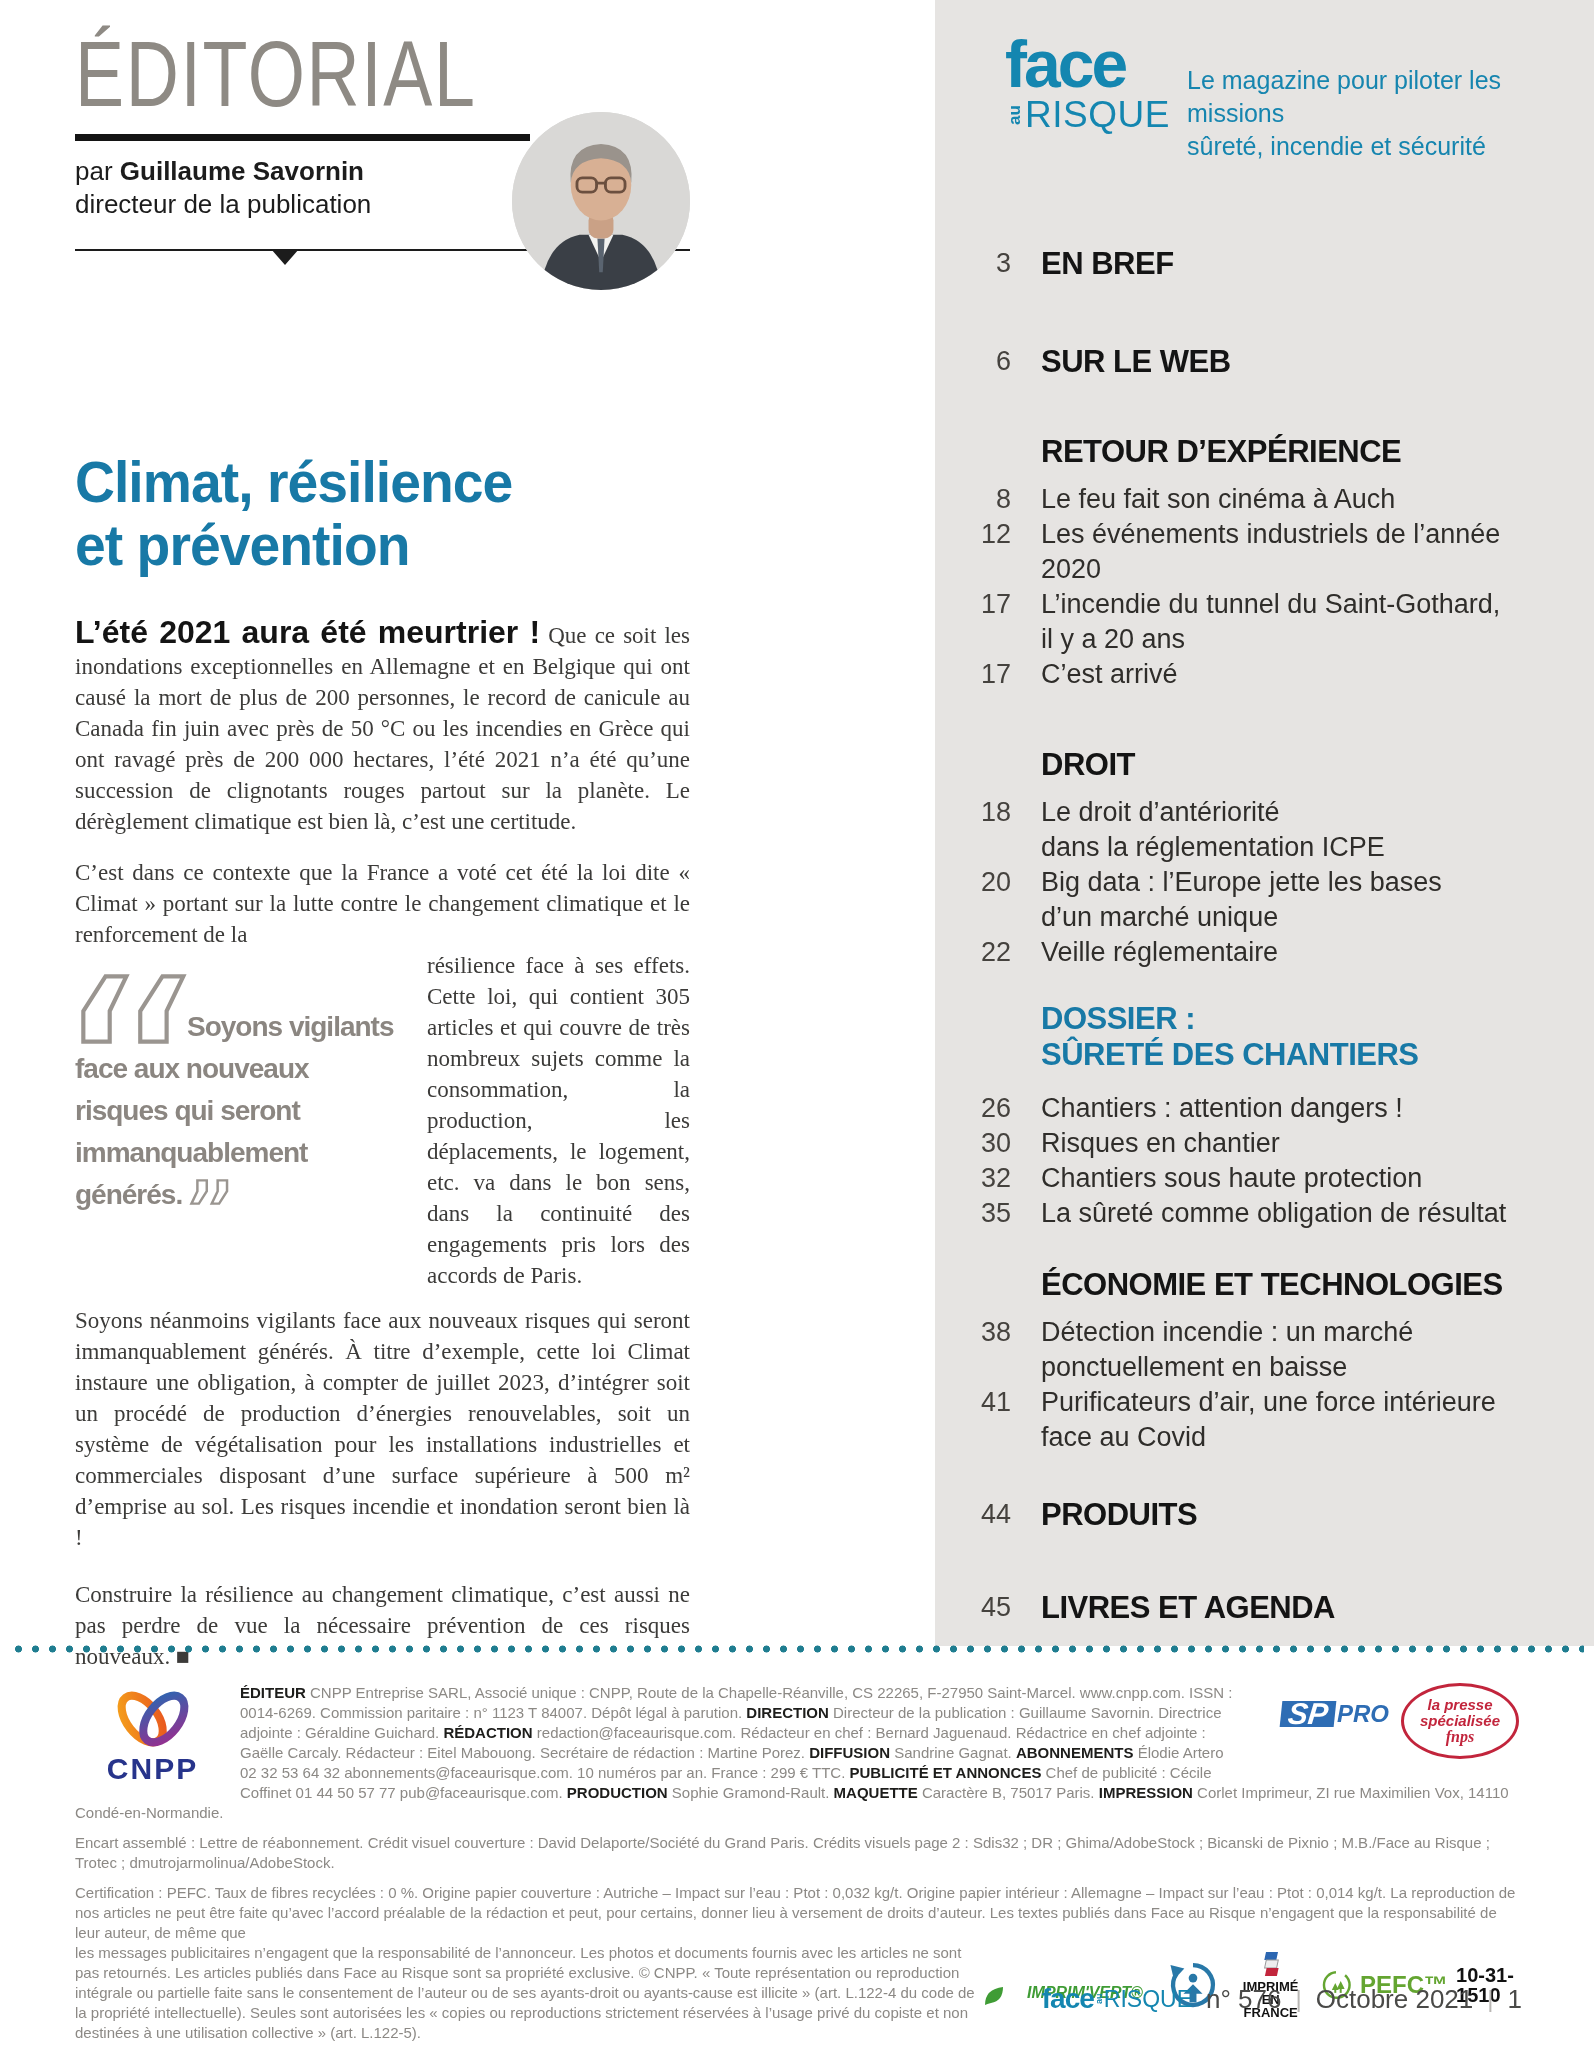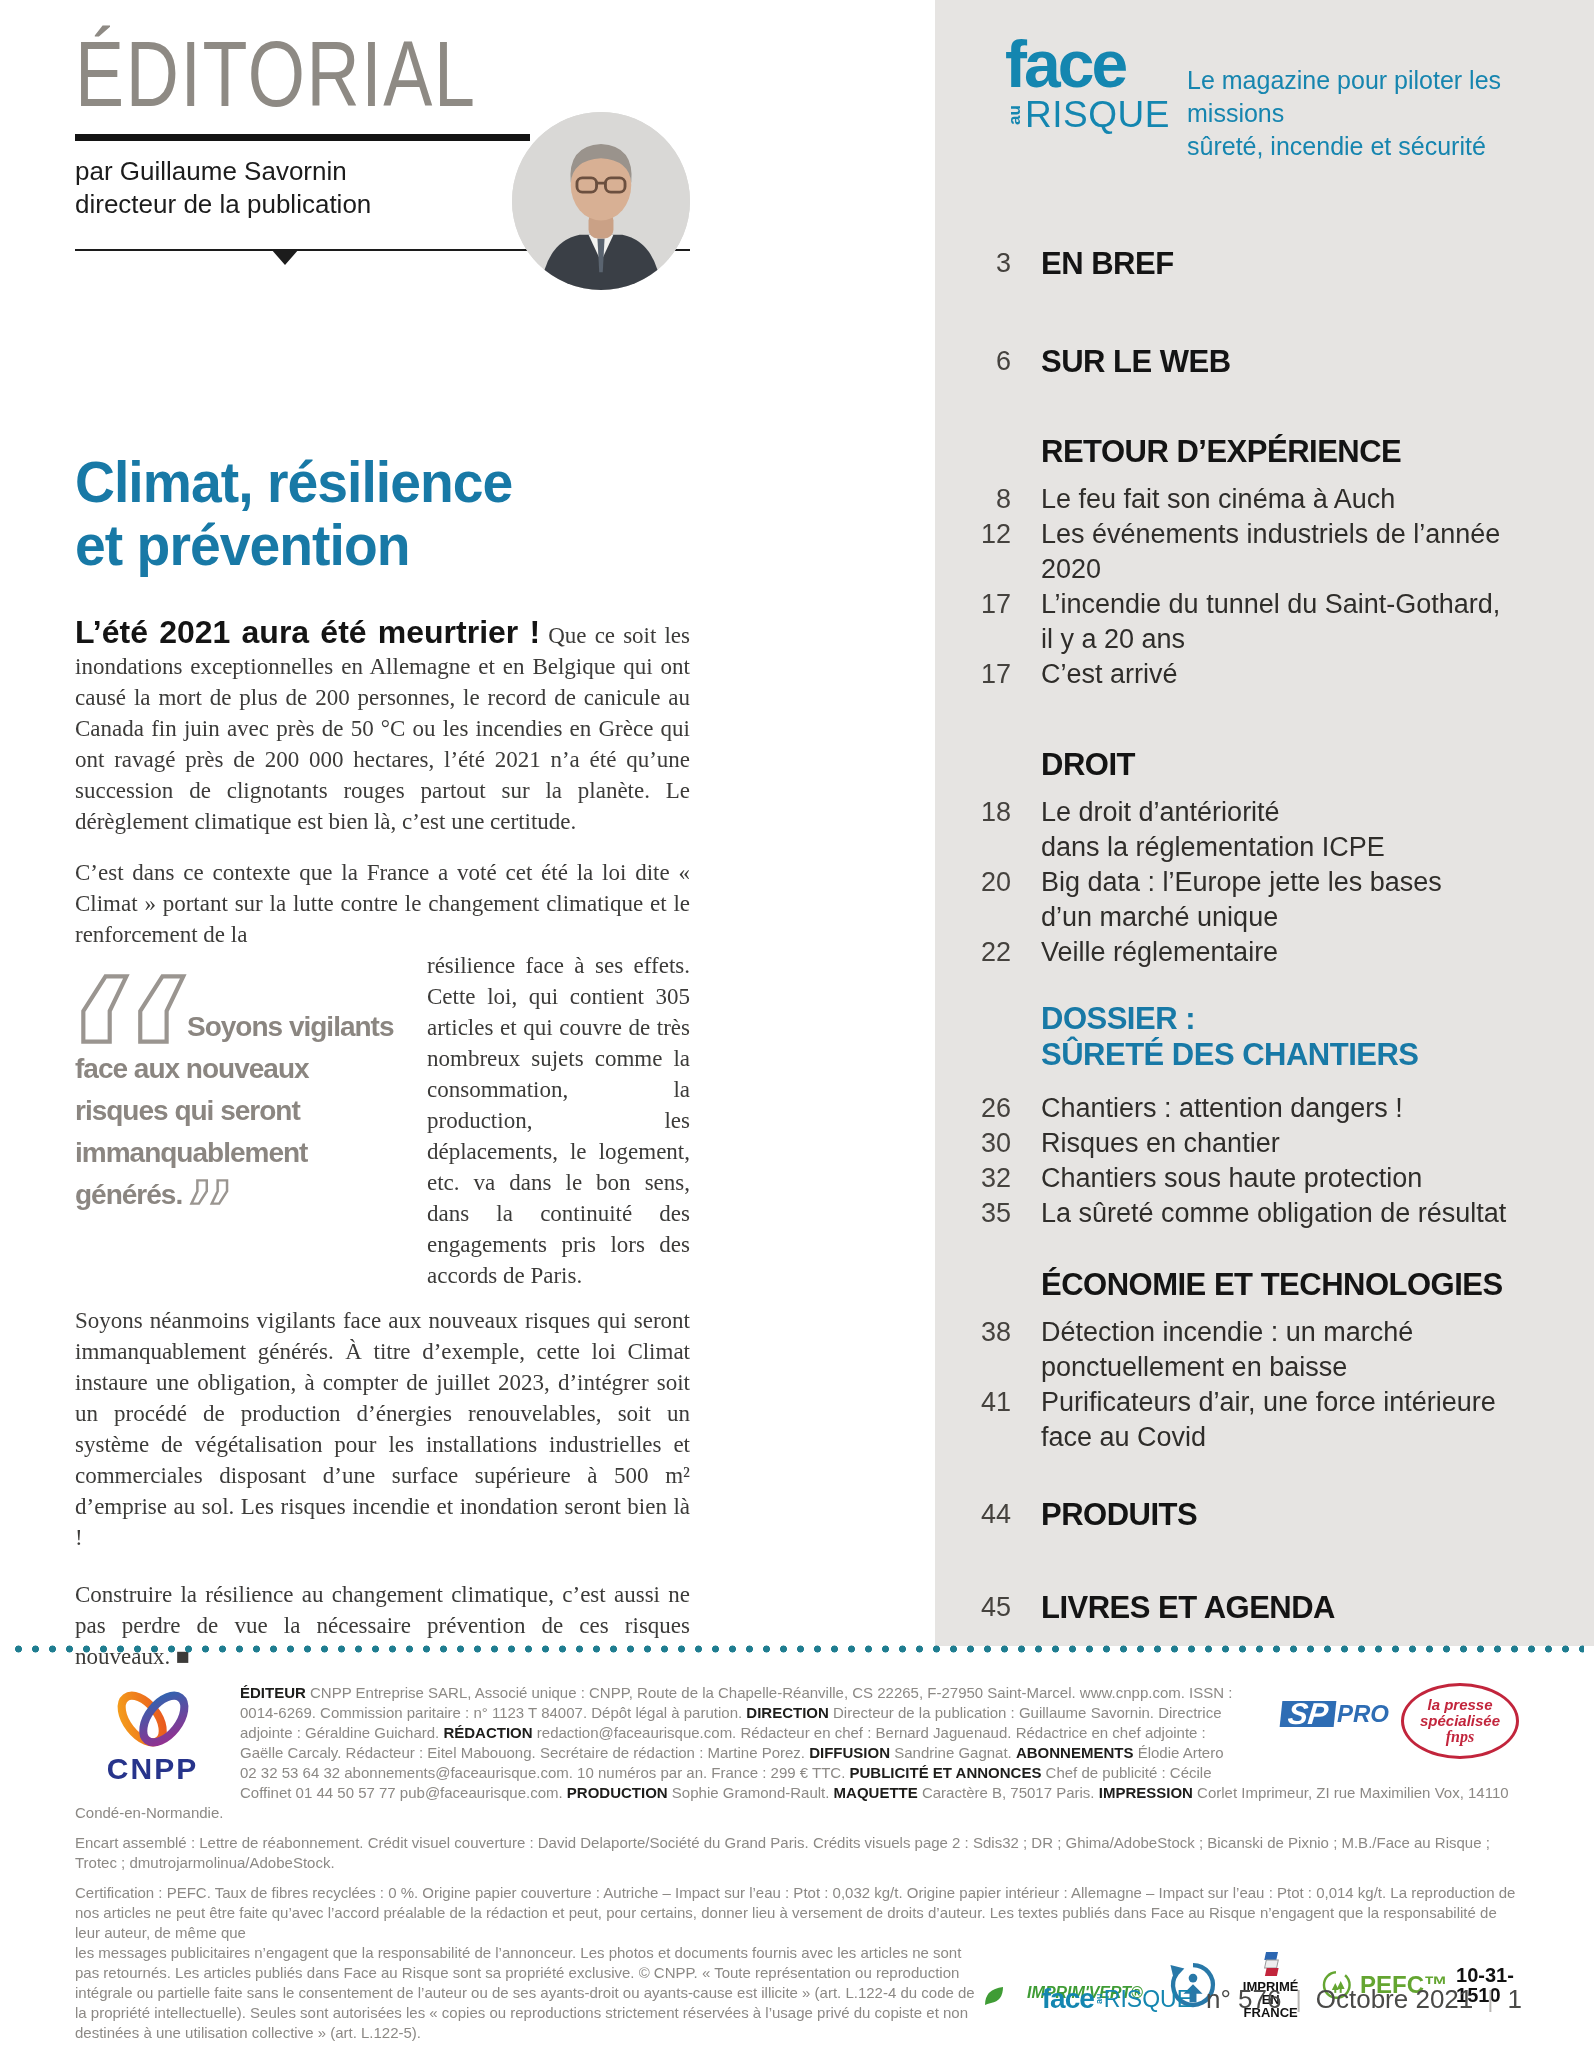--- a/index.html
+++ b/index.html
@@ -6,21 +6,21 @@
   html,body { background:#fff; }
   body { width:1594px; height:2048px; position:relative; overflow:hidden;
          font-family:"Liberation Sans", sans-serif; }
 
   
   .main { position:absolute; left:75px; top:0; width:615px; }
   .kicker { margin-top:28px; font-size:92px; line-height:1; color:#8E8A84;
             letter-spacing:2px; transform:scaleX(0.8); transform-origin:left; white-space:nowrap; }
   .rule-thick { margin-top:14px; width:455px; height:7px; background:#141414; }
   .byline { margin-top:14px; font-size:26px; line-height:33px; color:#1c1c1c; }
-  .byline .bold { font-weight:normal; }
+  .byline .bold { font-weight:bold; }
   .byline-role { font-size:26px; line-height:33px; color:#1c1c1c; }
   .rule-thin { position:relative; margin-top:28px; width:615px; height:2px; background:#1c1c1c; }
   .tri { position:absolute; left:196px; top:0; width:0; height:0;
          border-left:14px solid transparent; border-right:14px solid transparent;
          border-top:16px solid #1c1c1c; }
   .portrait { position:absolute; left:437px; top:112px; width:178px; height:178px;
               border-radius:50%; overflow:hidden; background:#d9d8d6; }
   .portrait svg { display:block; width:100%; height:100%; }
 
   .title { margin-top:200px; font-size:57px; line-height:63px; font-weight:bold;

